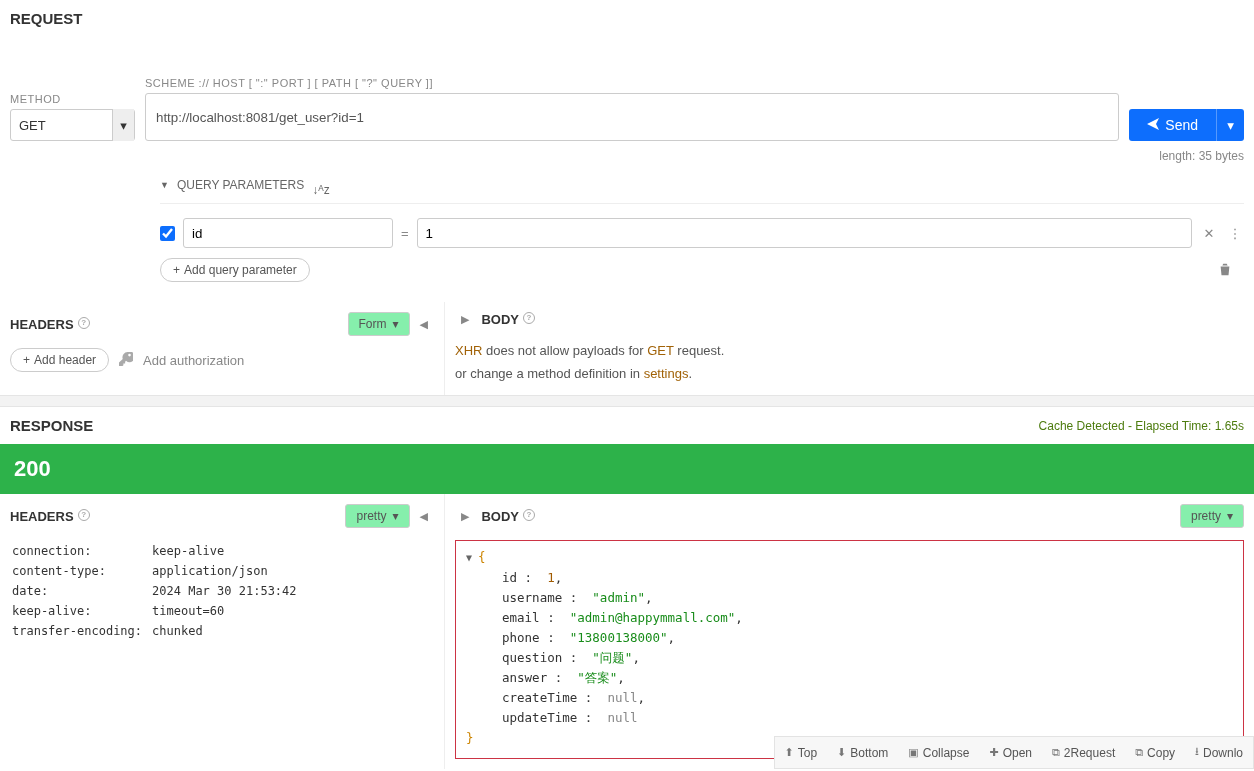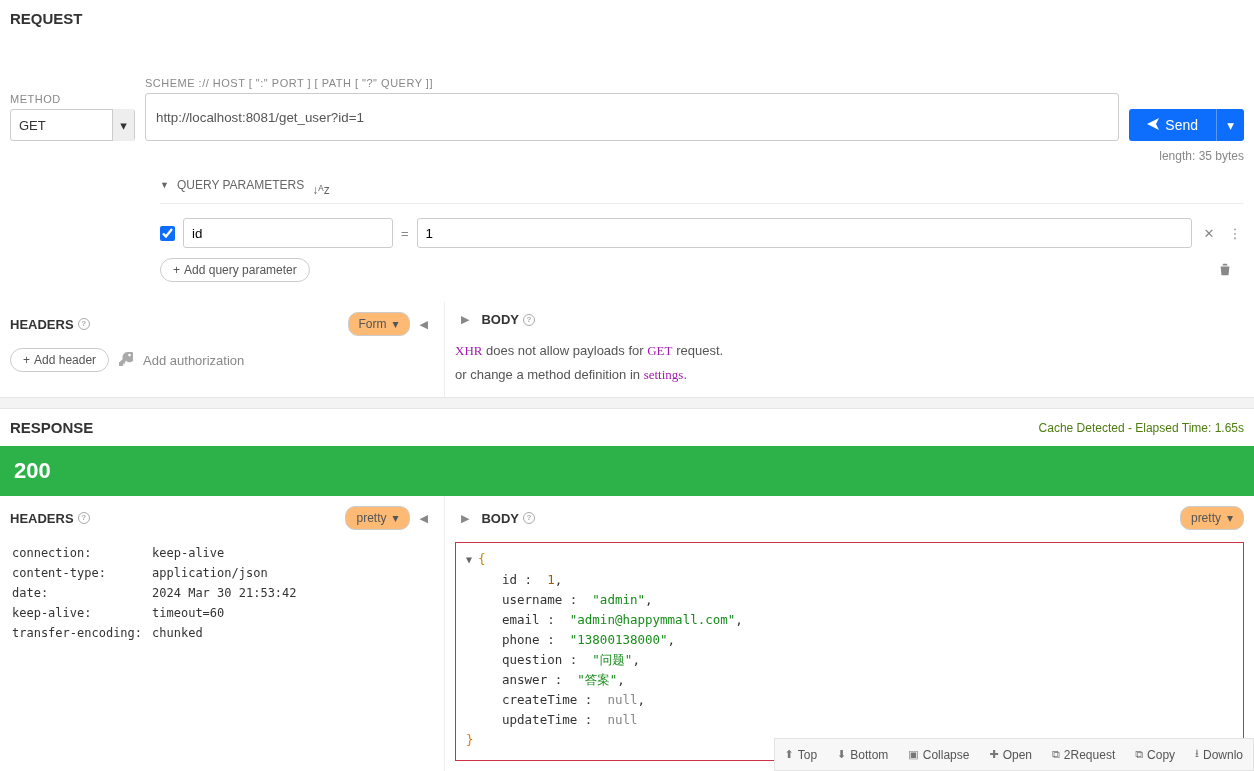--- a/index.html
+++ b/index.html
@@ -27,28 +27,28 @@
 .qp-eq { color:#888; }
 .qp-val { border:1px solid #ccc; border-radius:3px; padding:6px 8px; flex:1; height:30px; }
 .ic-btn { color:#888; width:18px; text-align:center; cursor:pointer; }
 .pill-btn { border:1px solid #ccc; border-radius:14px; padding:4px 12px; background:#fff; color:#555; font-size:12px; display:inline-flex; align-items:center; gap:4px; }
 .trash-row { display:flex; justify-content:space-between; align-items:center; padding-right:10px; }
 .hb-row { display:flex; margin-top:14px; }
 .hb-col { padding:10px; }
 .hb-left { width:445px; border-right:1px solid #eee; }
 .hb-right { flex:1; }
 .hb-head { display:flex; align-items:center; justify-content:space-between; margin-bottom:12px; }
-.hb-title { display:flex; align-items:center; gap:4px; font-weight:bold; font-size:13px; color:#333; }
+.hb-title { display:flex; align-items:flex-start; gap:4px; font-weight:bold; font-size:13px; color:#333; }
 .q-circle { display:inline-block; width:12px; height:12px; border:1px solid #aaa; border-radius:50%; font-size:8px; color:#aaa; text-align:center; line-height:10px; vertical-align:top; }
-.dd-btn { border:1px solid #ccc; border-radius:10px; padding:4px 10px; background:#fdba74; color:#555; display:inline-flex; align-items:center; gap:6px; font-size:12px; }
+.dd-btn { border:1px solid #ccc; border-radius:3px; padding:4px 10px; background:#86efac; color:#555; display:inline-flex; align-items:center; gap:6px; font-size:12px; }
 .arrow-btn { color:#888; padding:0 6px; cursor:pointer; font-size:11px; }
 .auth-row { display:flex; align-items:center; gap:10px; }
 .key-ic { color:#aaa; font-size:13px; }
 .body-msg { color:#555; padding:4px 0; }
-.body-msg a { color:#a21caf; text-decoration:none;font-family:Liberation Serif, serif; }
+.body-msg a { color:#a16207; text-decoration:none; }
 .divider { height:12px; background:#f3f3f3; border-top:1px solid #e5e5e5; border-bottom:1px solid #e5e5e5; }
 .resp-head { display:flex; justify-content:space-between; align-items:center; padding:10px; }
 .resp-meta { color:#4d7c0f; font-size:12px; }
 .status-bar { background:#2db24a; color:#fff; font-size:22px; font-weight:bold; padding:12px 14px; }
 .resp-body-row { display:flex; }
 .resp-left { width:445px; border-right:1px solid #eee; padding:10px; }
 .resp-right { flex:1; padding:10px; position:relative; }
 .hdr-table { font-family: Menlo, Consolas, monospace; font-size:12px; color:#333; }
 .hdr-table tr td { padding:2px 8px 2px 0; vertical-align:top; }
 .hdr-table tr td:first-child { color:#333; }

